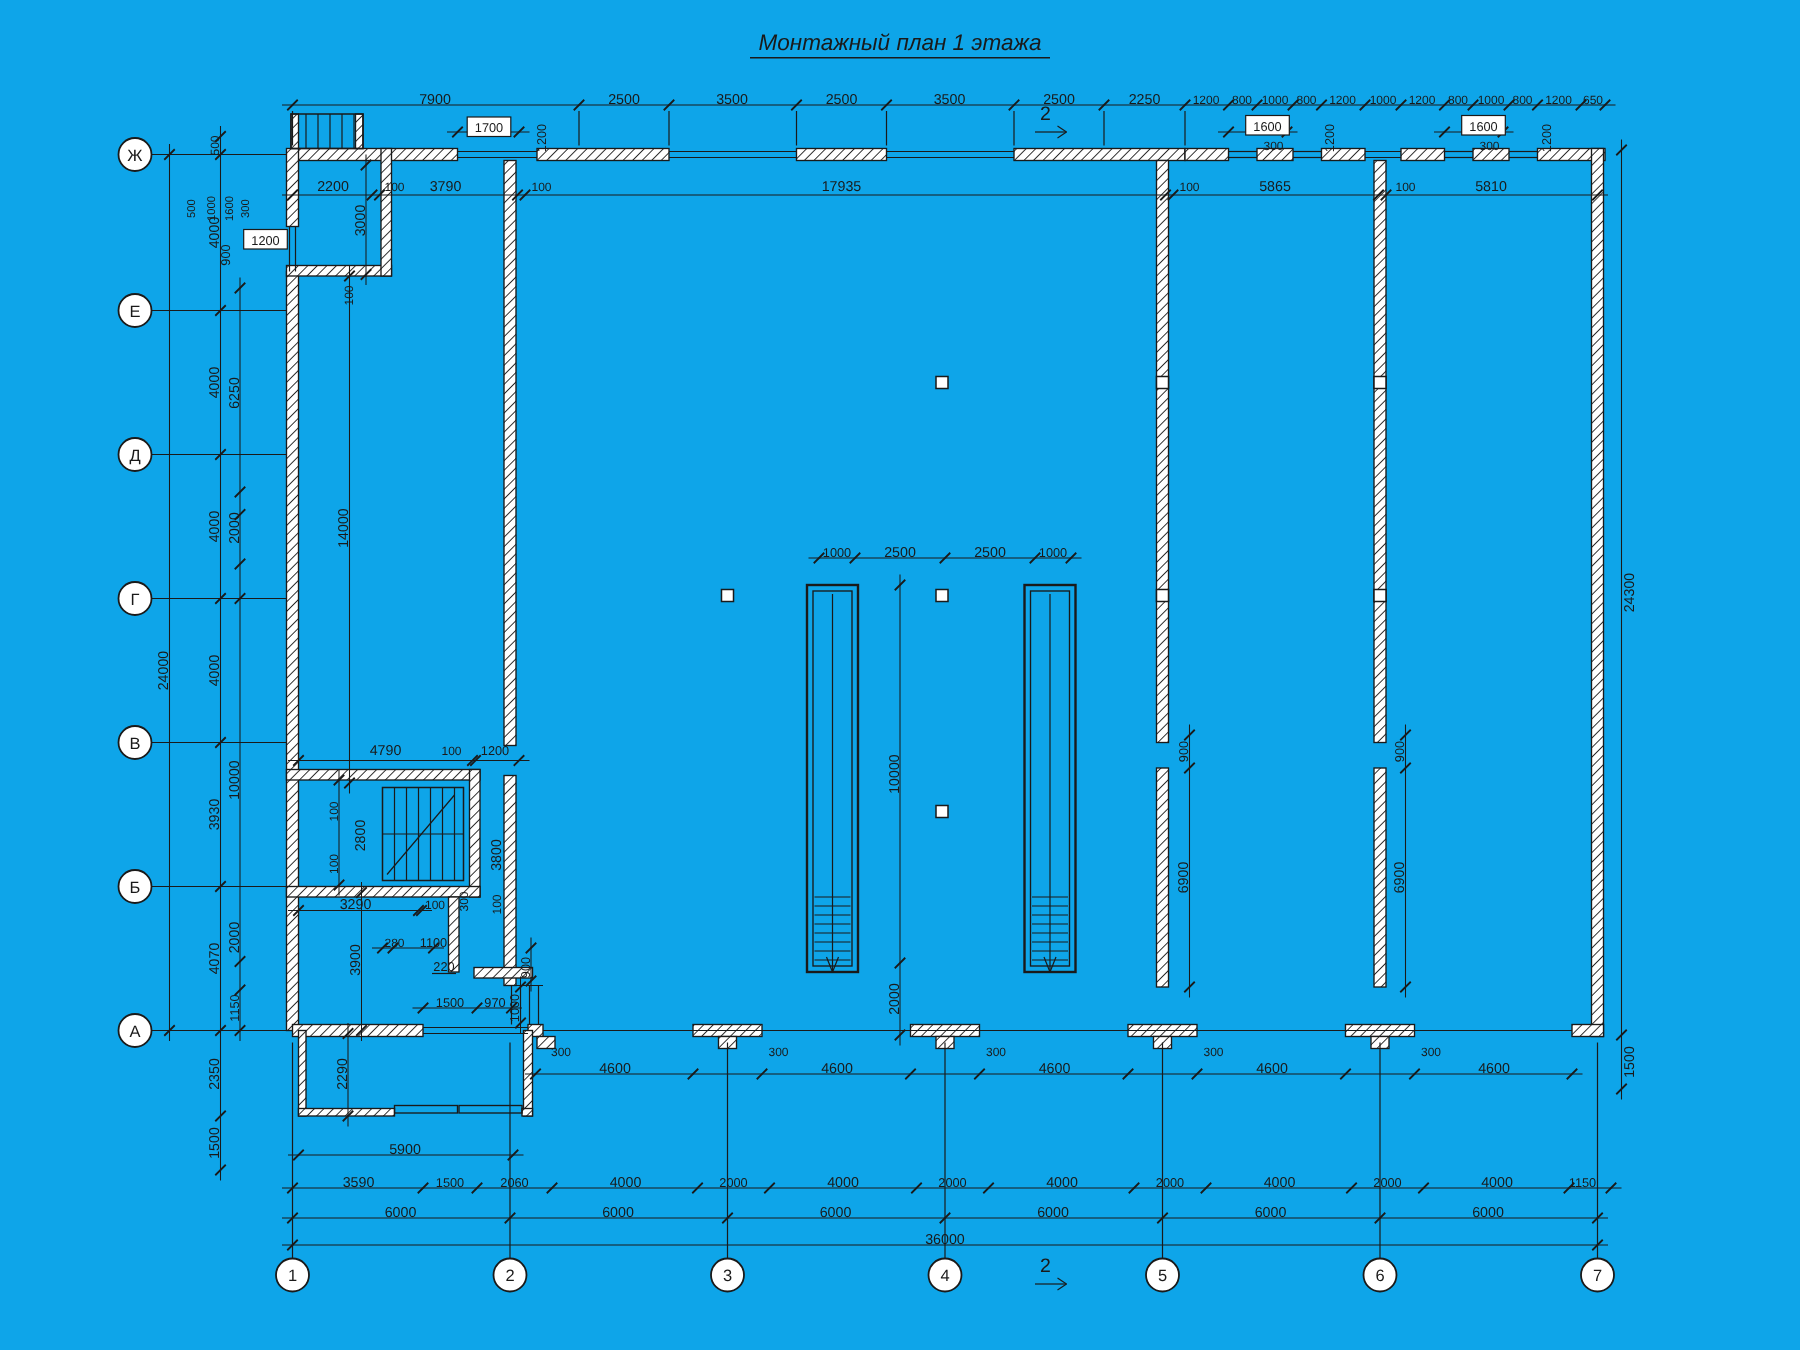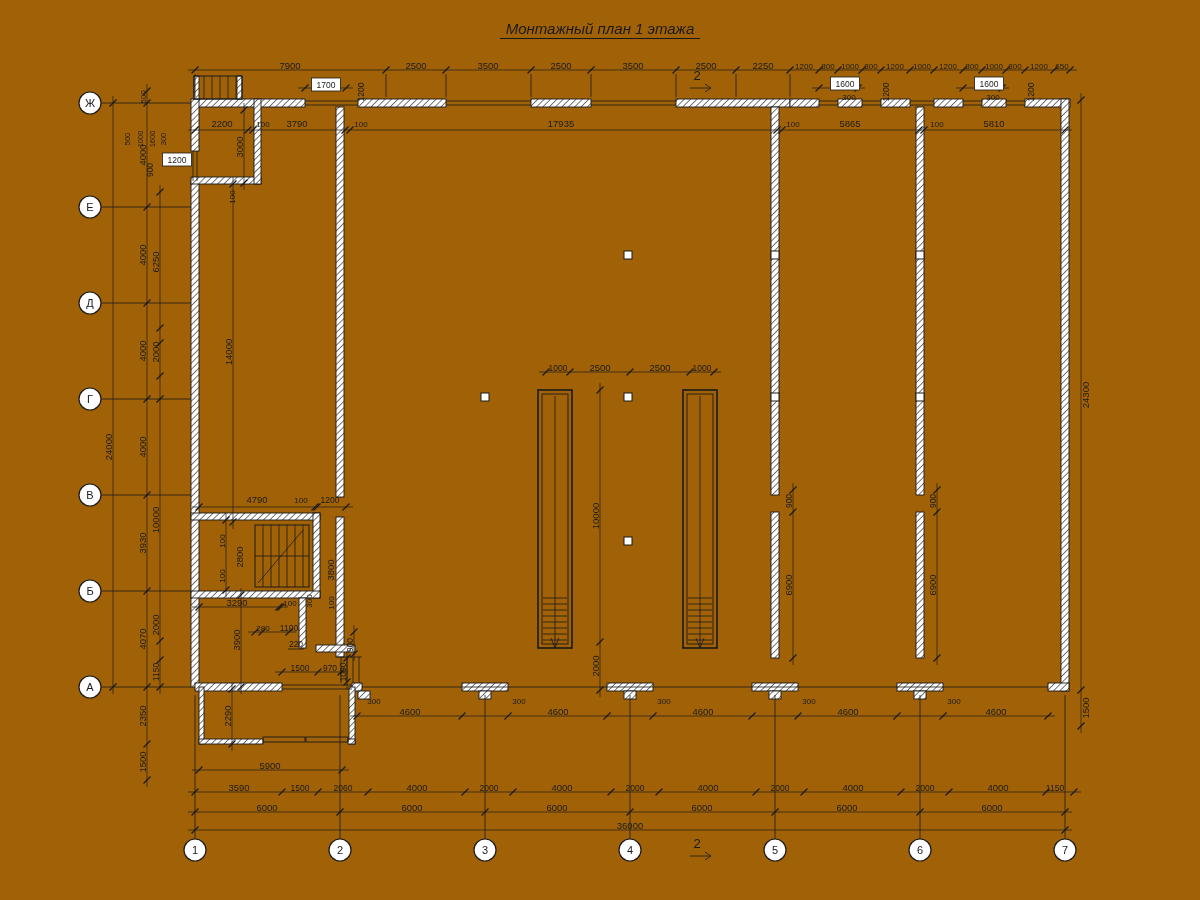--- a/index.html
+++ b/index.html
@@ -1,16 +1,16 @@
 <!DOCTYPE html>
 <html><head>
 <meta charset="utf-8">
 <style>
   html,body{margin:0;padding:0;background:#fff;}
-  #stage{position:relative;width:1200px;height:900px;background:#a16207;overflow:hidden;
+  #stage{position:relative;width:1200px;height:900px;background:#0ea5e9;overflow:hidden;
          font-family:"Liberation Sans", sans-serif;}
   #plan{position:absolute;left:0;top:0;}
   .title-wrap{position:absolute;left:0;top:20px;width:100%;text-align:center;z-index:5;}
   .title-wrap span{font-style:italic;font-size:15px;color:#1a1a1a;
                    border-bottom:1px solid #1a1a1a;padding:0 6px 1px 6px;}
   svg text{font-family:"Liberation Sans", sans-serif;fill:#1a1a1a;}
 </style>
 </head>
 <body>
 

